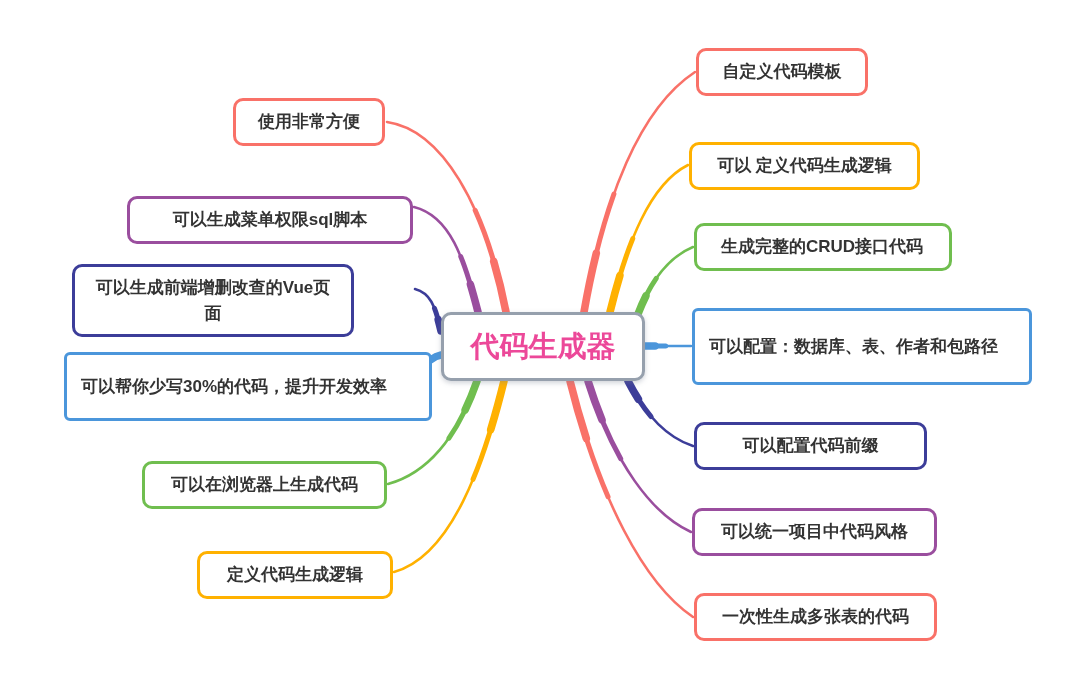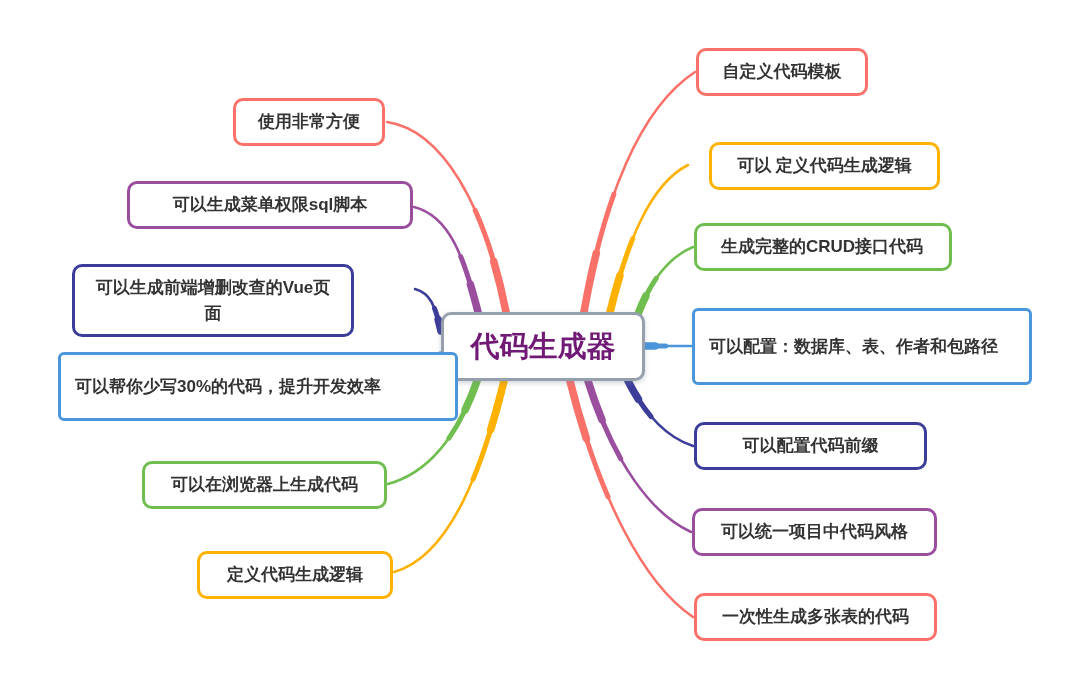--- a/index.html
+++ b/index.html
@@ -25,21 +25,21 @@
     padding:8px 14px;
     min-height:46px;
     font-size:17px;font-weight:600;color:#333;
     line-height:1.5;
   }
   .node.multiline{justify-content:flex-start;text-align:left;border-radius:6px;}
   .node.center-node{
     border-radius:10px;
     border:3px solid #96A0AD;
     box-shadow:0 2px 5px rgba(120,130,145,.35);
-    font-size:29px;font-weight:700;color:#701a75;
+    font-size:29px;font-weight:700;color:#ec4899;
     padding:8px 20px;
   }
 </style>
 </head>
 <body>
 
 <div class="canvas">
 
   <svg class="wires" viewBox="0 0 1080 694" xmlns="http://www.w3.org/2000/svg">
 
@@ -85,40 +85,40 @@
       <path class="connector-thick" pathLength="100" d="M 570,381 C 599,498 644,584 693,617" stroke="#F97168"></path>
     </svg>
 
   <div class="node center-node" style="left:441px;top:312px;width:204px;height:69px;">
     <span>代码生成器</span>
   </div>
 
   <div class="node" style="left: 233px; top: 98px; width: 152px; border-color: rgb(249, 113, 104);">
     <span>使用非常方便</span>
   </div>
-  <div class="node" style="left: 127px; top: 181px; width: 286px; border-color: rgb(154, 78, 158);">
+  <div class="node" style="left: 127px; top: 196px; width: 286px; border-color: rgb(154, 78, 158);">
     <span>可以生成菜单权限sql脚本</span>
   </div>
   <div class="node" style="left: 72px; top: 264px; width: 282px; border-color: rgb(60, 61, 153);">
     <span>可以生成前端增删改查的Vue页面</span>
   </div>
-  <div class="node multiline" style="left: 58px; top: 352px; width: 400px; min-height: 69px; border-color: rgb(75, 150, 219);">
+  <div class="node multiline" style="left: 64px; top: 352px; width: 368px; min-height: 69px; border-color: rgb(75, 150, 219);">
     <span>可以帮你少写30%的代码，提升开发效率</span>
   </div>
   <div class="node" style="left: 142px; top: 461px; width: 245px; border-color: rgb(112, 190, 79);">
     <span>可以在浏览器上生成代码</span>
   </div>
   <div class="node" style="left: 197px; top: 551px; width: 196px; border-color: rgb(255, 177, 0);">
     <span>定义代码生成逻辑</span>
   </div>
 
   <div class="node" style="left: 696px; top: 48px; width: 172px; border-color: rgb(249, 113, 104);">
     <span>自定义代码模板</span>
   </div>
-  <div class="node" style="left: 689px; top: 142px; width: 231px; border-color: rgb(255, 177, 0); margin-left: 20px;">
+  <div class="node" style="left: 689px; top: 142px; width: 231px; border-color: rgb(255, 177, 0);">
     <span>可以 定义代码生成逻辑</span>
   </div>
   <div class="node" style="left: 694px; top: 223px; width: 258px; border-color: rgb(112, 190, 79); padding-left: 12px;">
     <span>生成完整的CRUD接口代码</span>
   </div>
   <div class="node multiline" style="left: 692px; top: 308px; width: 340px; min-height: 77px; border-color: rgb(75, 150, 219);">
     <span>可以配置：数据库、表、作者和包路径</span>
   </div>
   <div class="node" style="left: 694px; top: 422px; width: 233px; border-color: rgb(60, 61, 153);">
     <span>可以配置代码前缀</span>

